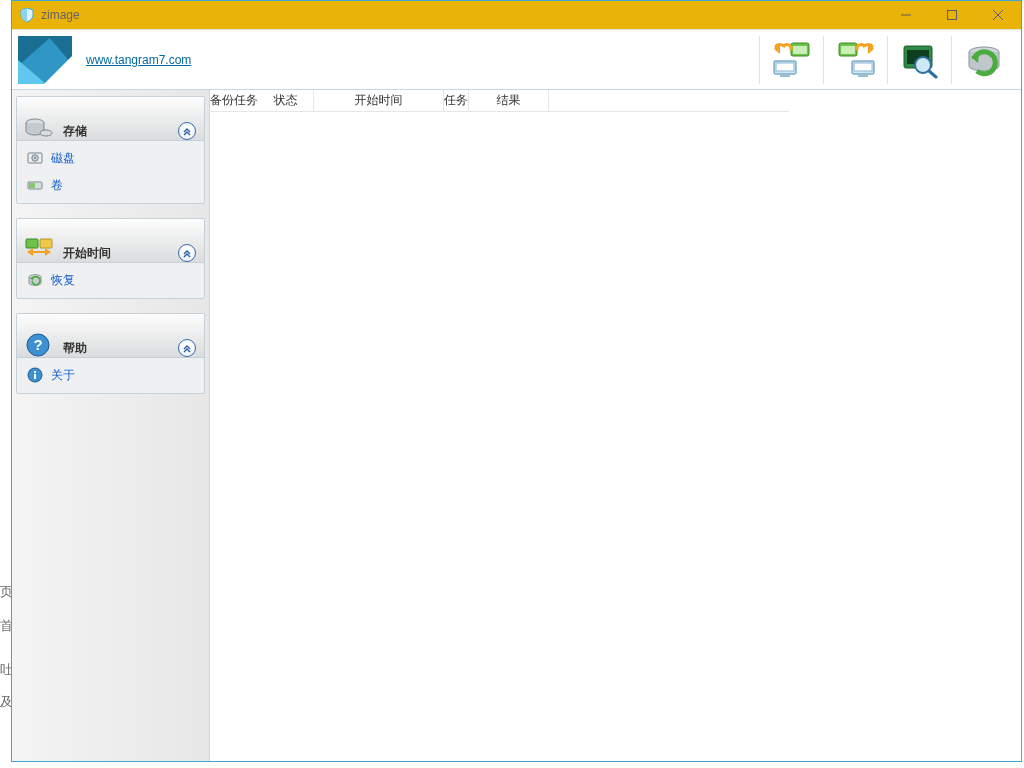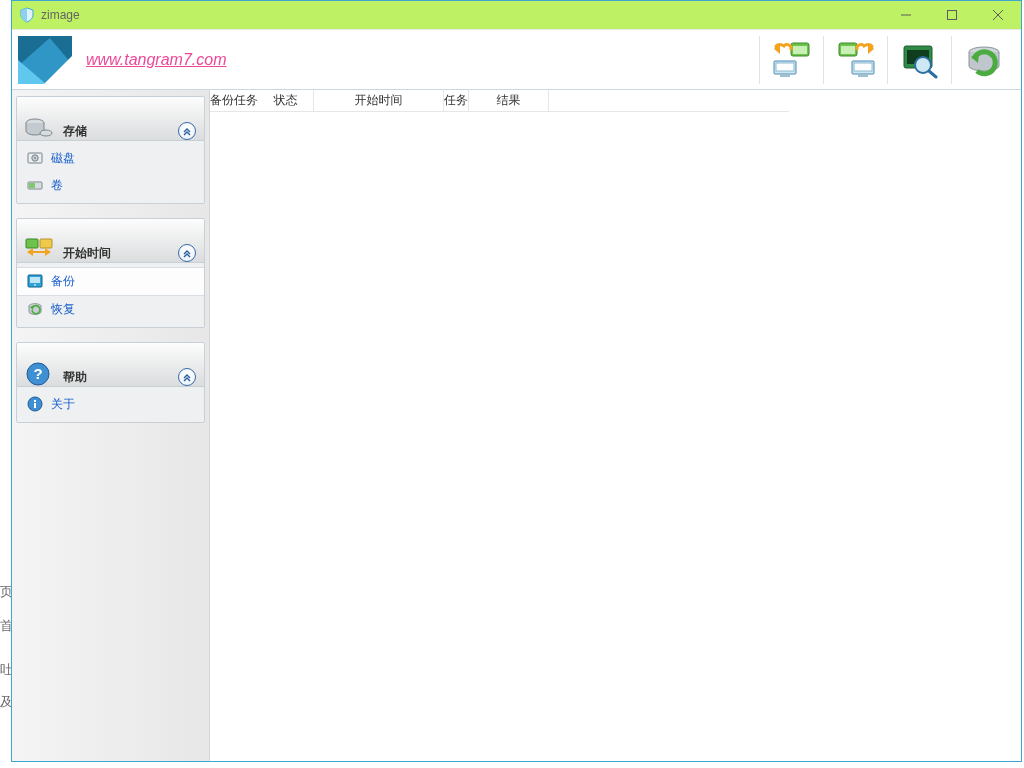--- a/index.html
+++ b/index.html
@@ -16,21 +16,21 @@
 
   
   .appwin {
     position:absolute; left:11px; top:0; right:2px; bottom:6px;
     background:#fff; border:1px solid #3fa6d2;
     display:flex; flex-direction:column;
   }
 
   
   .titlebar {
-    height:29px; background:#bef264; display:flex; align-items:center;
+    height:29px; background:#eab308; display:flex; align-items:center;
     border-bottom:1px solid #e6e6e6; user-select:none;
   }
   .titlebar .appicon {
     width:16px; height:16px; margin:0 6px 0 7px;
   }
   .titlebar .appicon svg { width:16px; height:16px; display:block; }
   .titlebar .title { color:#646464; font-size:12px; flex:0 0 auto; }
   .titlebar .spacer { flex:1 1 auto; }
   .titlebar .winbtn {
     width:46px; height:29px; display:flex; align-items:center; justify-content:center;
@@ -38,21 +38,21 @@
   }
   .winbtn svg { width:10px; height:10px; }
 
   
   .header {
     height:60px; display:flex; align-items:center; padding:0 6px;
     border-bottom:1px solid #c7d8e4; background:#fff;
   }
   .logo { width:54px; height:48px; margin-right:14px; }
   .logo svg { width:54px; height:48px; }
-  .sitelink { color:#ec4899; text-decoration:underline; font-size:16px;font-style:italic; }
+  .sitelink { color:#0369a1; text-decoration:underline; font-size:12px; }
   .header .grow { flex:1 1 auto; }
   .toolbtns { display:flex; align-items:center; gap:0; }
   .toolbtn {
     width:64px; height:48px; display:flex; align-items:center; justify-content:center;
     border-left:1px solid #e3e3e3;
   }
   .toolbtn:first-child { border-left:1px solid #e3e3e3; }
   .toolbtn svg { width:42px; height:38px; }
 
   
@@ -264,30 +264,20 @@
               </svg>
             </span>
             <span class="ph-title">开始时间</span>
             <span class="collapse">
               <svg viewBox="0 0 10 10">
                   <path d="M2 6 L5 3 L8 6 M2 9 L5 6 L8 9" fill="none" stroke="#2a5ca0" stroke-width="1.4"></path>
                 </svg>
             </span>
           </div>
           <div class="panel-items">
-            <div class="pitem selected">
-              <span class="pi-icon">
-                <svg viewBox="0 0 16 16">
-                    <rect x="1" y="2" width="14" height="12" rx="1" fill="#2fa3d9" stroke="#10618a"></rect>
-                    <rect x="3" y="4" width="10" height="6" fill="#bfe6f7"></rect>
-                    <circle cx="8" cy="12" r="1" fill="#bfe6f7"></circle>
-                  </svg>
-              </span>
-              <span>备份</span>
-            </div>
             <div class="pitem">
               <span class="pi-icon">
                 <svg viewBox="0 0 16 16">
                     <ellipse cx="8" cy="5" rx="6" ry="2.3" fill="#d7dde1" stroke="#8a959c"></ellipse>
                     <path d="M2 5 V11 a6 2.3 0 0 0 12 0 V5" fill="#c7cfd4" stroke="#8a959c"></path>
                     <path d="M5 9 a4 4 0 1 0 1 -3" fill="none" stroke="#4aab3e" stroke-width="1.6"></path>
                     <polygon points="3,6 7,4 6,9" fill="#4aab3e"></polygon>
                   </svg>
               </span>
               <span>恢复</span>

